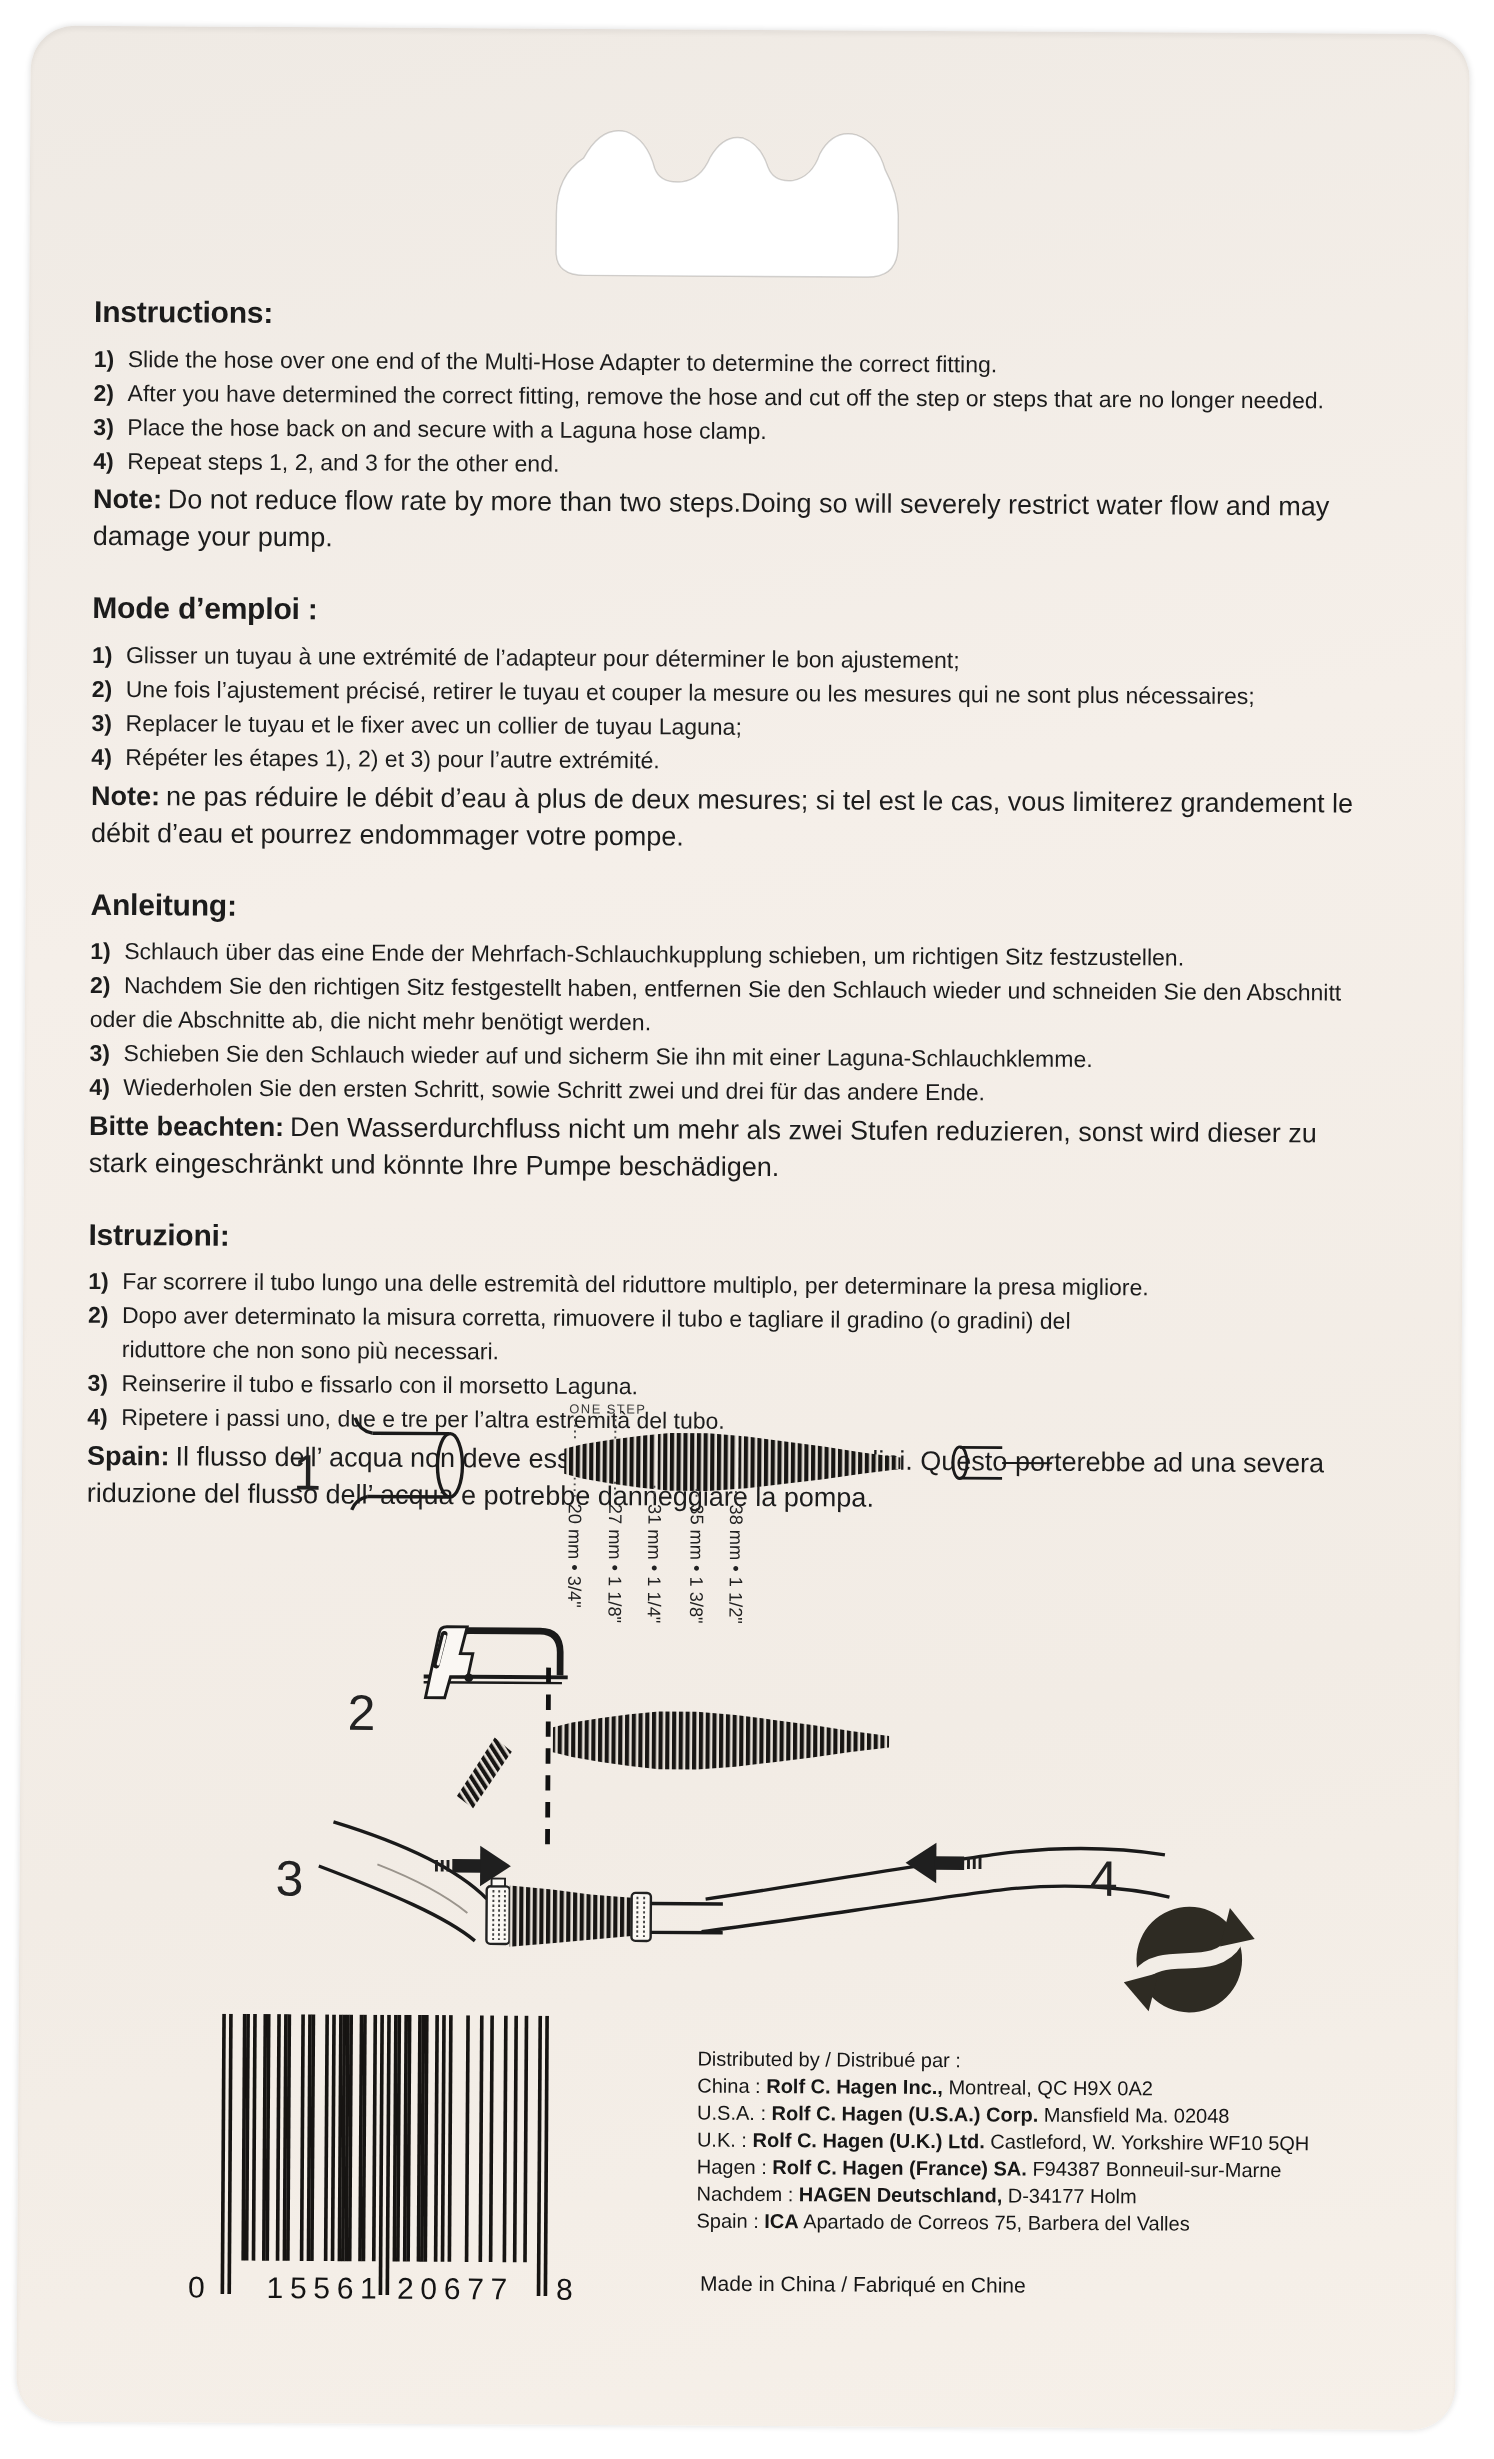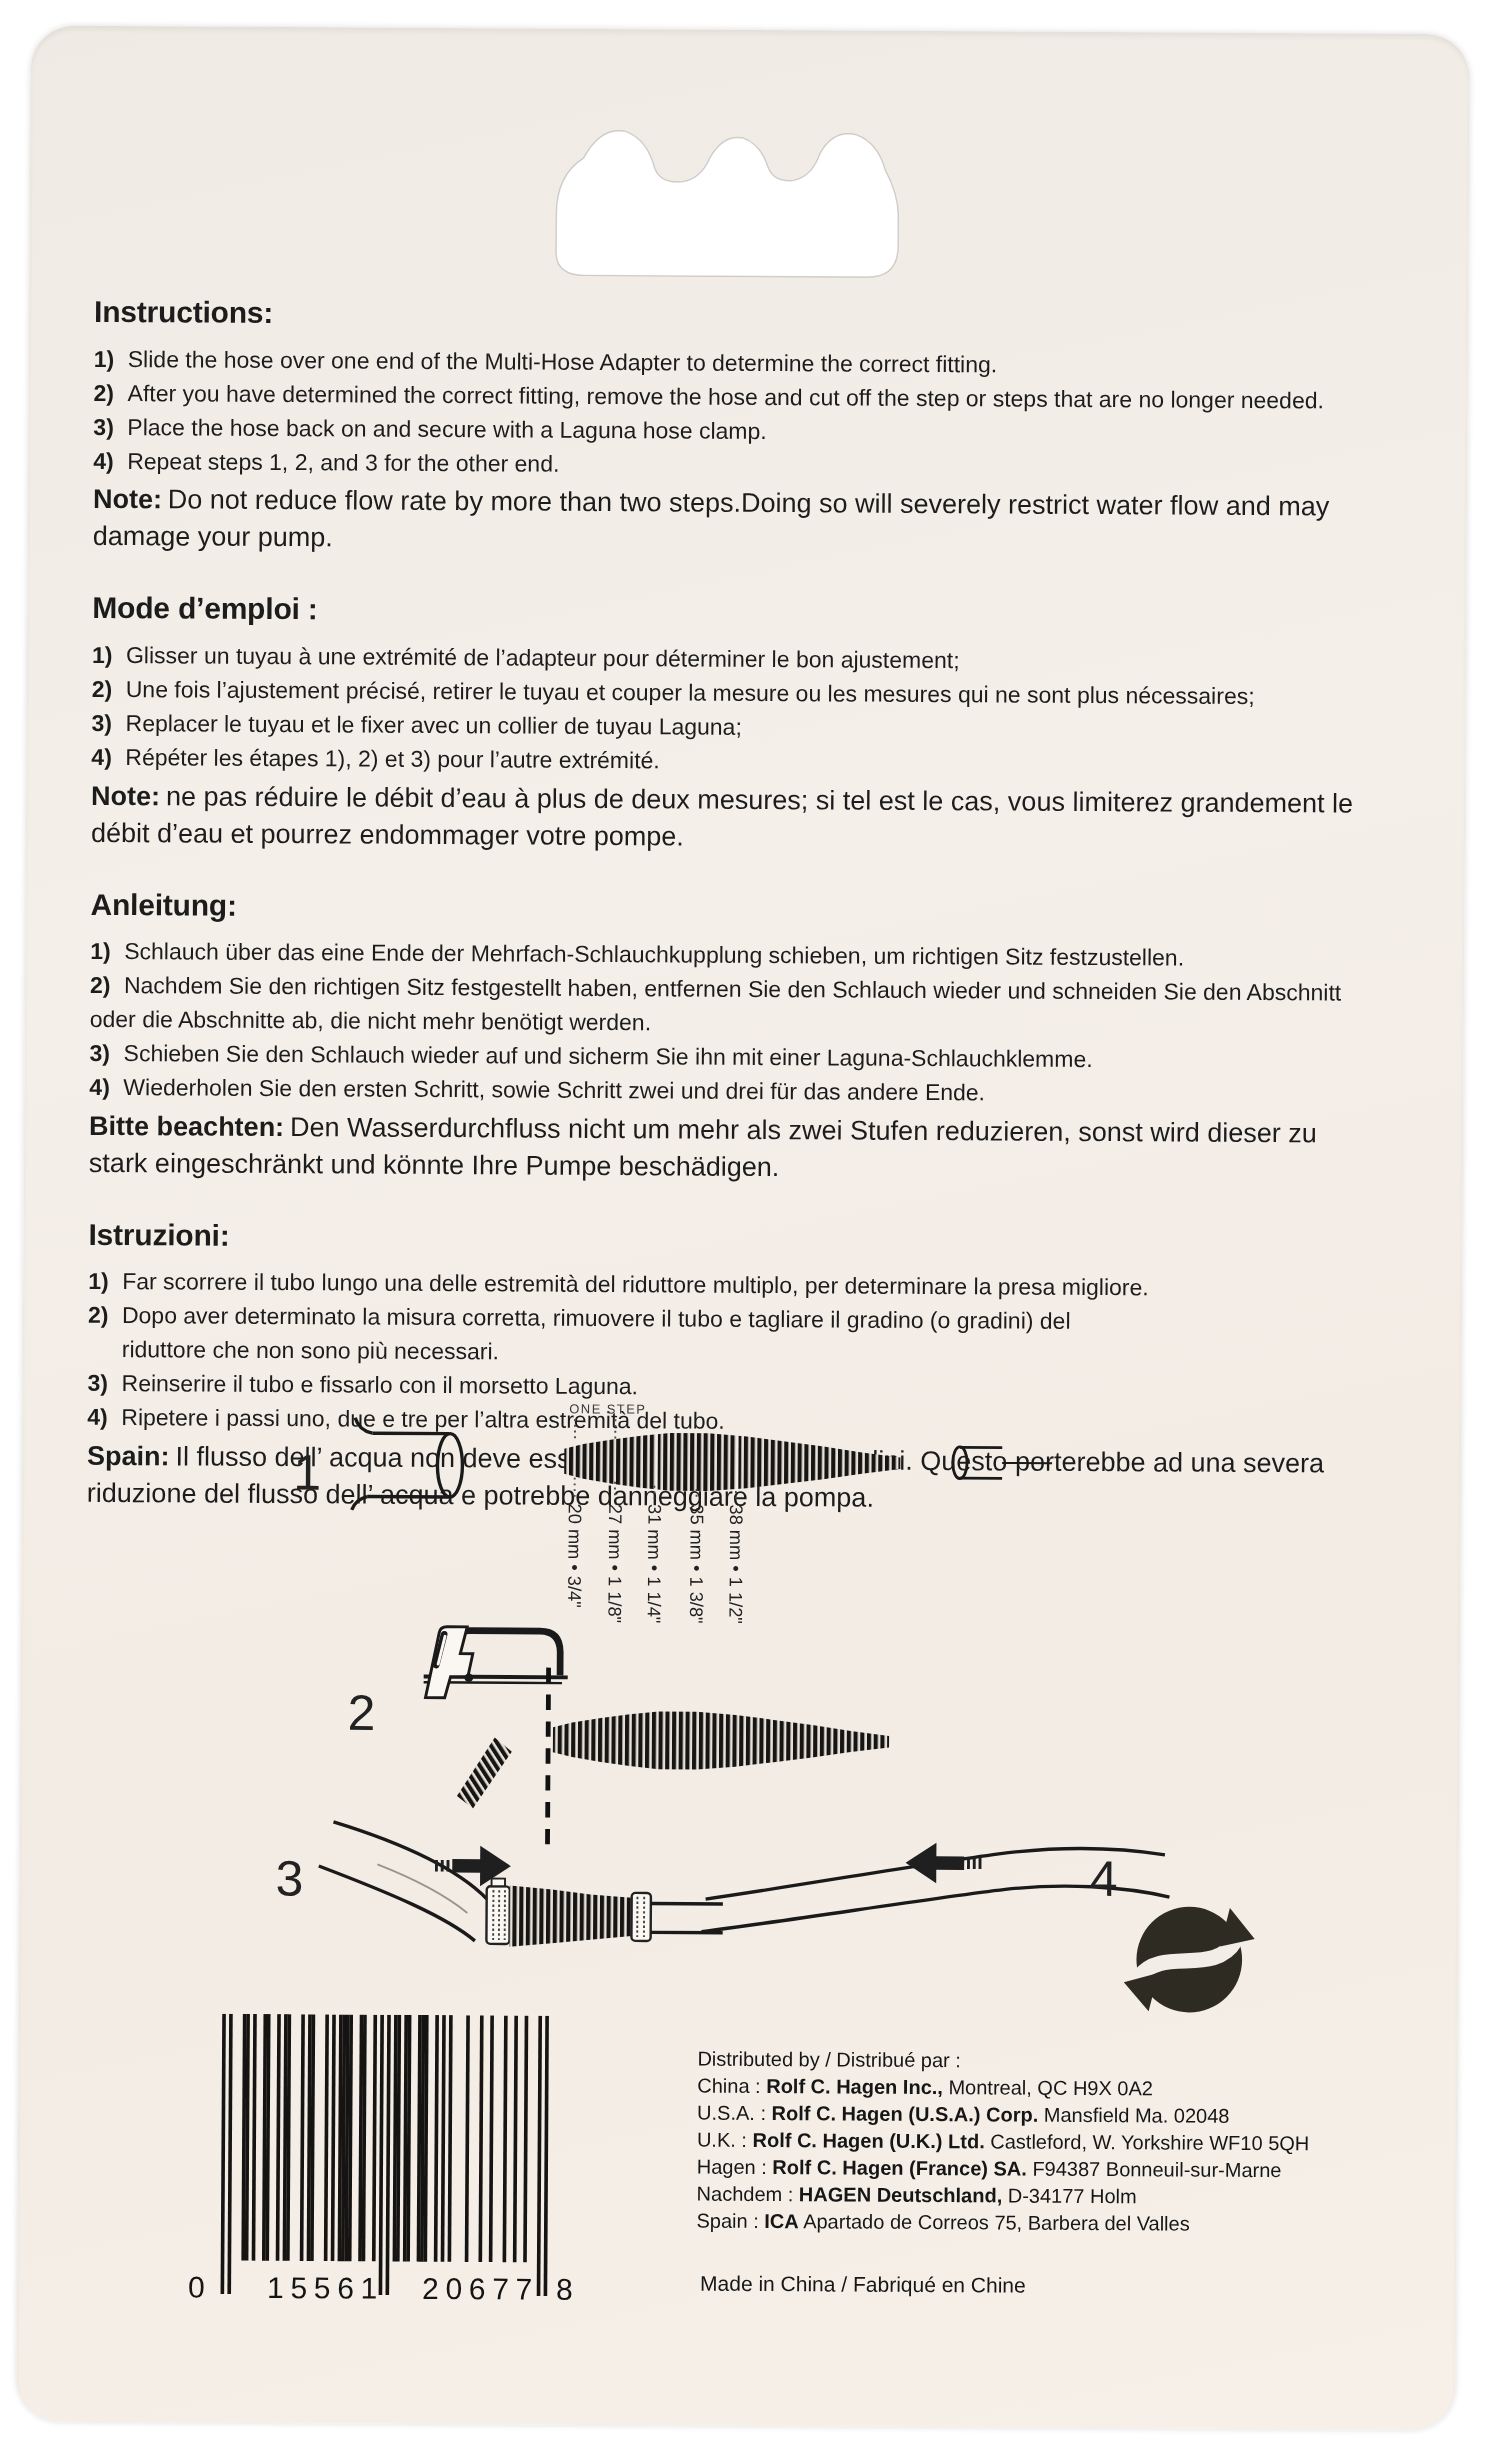--- a/index.html
+++ b/index.html
@@ -20,22 +20,22 @@
   .step{position:relative;padding-left:34px;font-size:23px;line-height:34px}
   .step .n{position:absolute;left:0;top:0;font-weight:bold}
   .cont-flush{margin-left:-34px}
   .note{font-size:27px;line-height:37px;margin-top:3.8px}
   .note b{font-weight:bold;padding-right:5.8px}
   .diagram-svg{position:absolute;left:110px;top:1345px}
   .barcode{position:absolute;left:134px;top:1987px;width:452px;height:303px}
   .barcode svg{position:absolute;left:0;top:0}
   .bc-digit{position:absolute;top:257px;font-size:30px;letter-spacing:6.7px;color:#141414}
   .bc-d0{left:37px;letter-spacing:0}
-  .bc-g1{left:91px;width:142px;text-align:right}
-  .bc-g2{left:246px;width:142px;text-align:right}
+  .bc-g1{left:103px;width:142px;text-align:center}
+  .bc-g2{left:246px;width:142px;text-align:left}
   .bc-d8{left:405px;letter-spacing:0}
   .dist{position:absolute;left:679px;top:2016px;width:653px;font-size:20px;line-height:27px;color:#161616}
   .dist b{font-weight:bold}
   .madein{position:absolute;left:683px;top:2242px;font-size:21px;color:#161616}
 </style>
 </head>
 <body>
 
 <div class="card">
 

